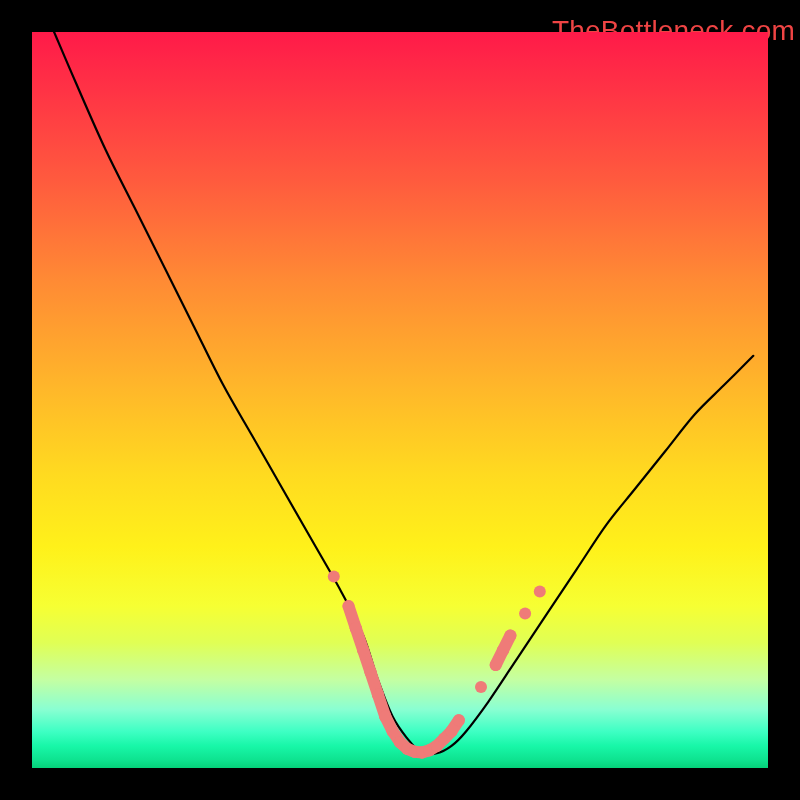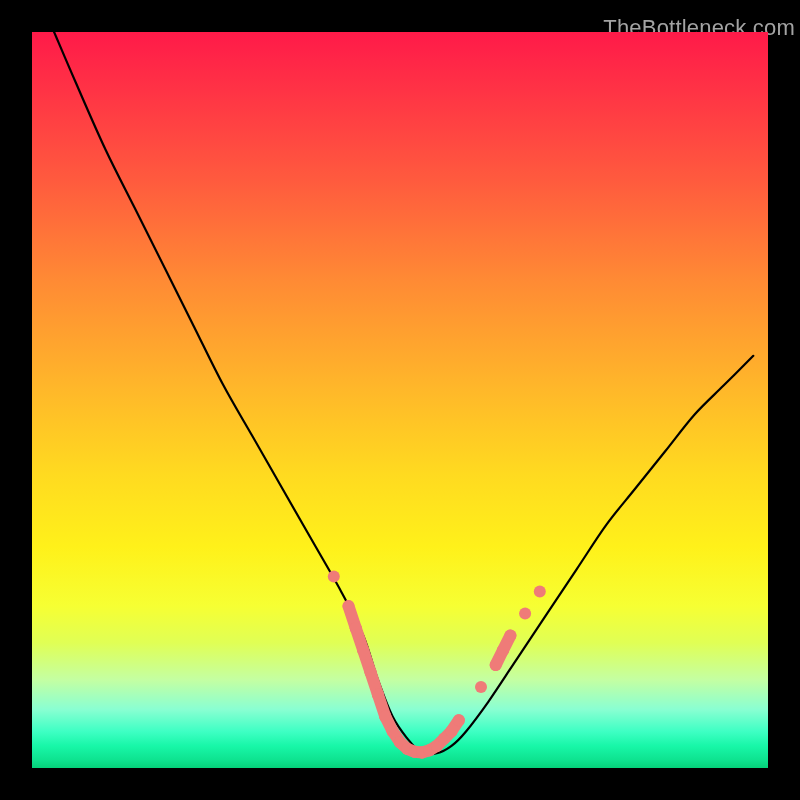--- a/index.html
+++ b/index.html
@@ -43,22 +43,22 @@
       #3fffc4 95%,
       #18f7a8 97%,
       #0de28e 99%,
       #05d27a 100%
     );
   }
   .watermark {
     position: absolute;
     top: 15px;
     right: 5px;
-    color: #a3a3a3;
-    font-size: 22px;
+    color: #ef4444;
+    font-size: 28px;
     font-weight: 500;
     letter-spacing: 0.2px;
     user-select: none;
   }
   svg.curve {
     position: absolute;
     inset: 0;
   }
 </style>
 </head>

